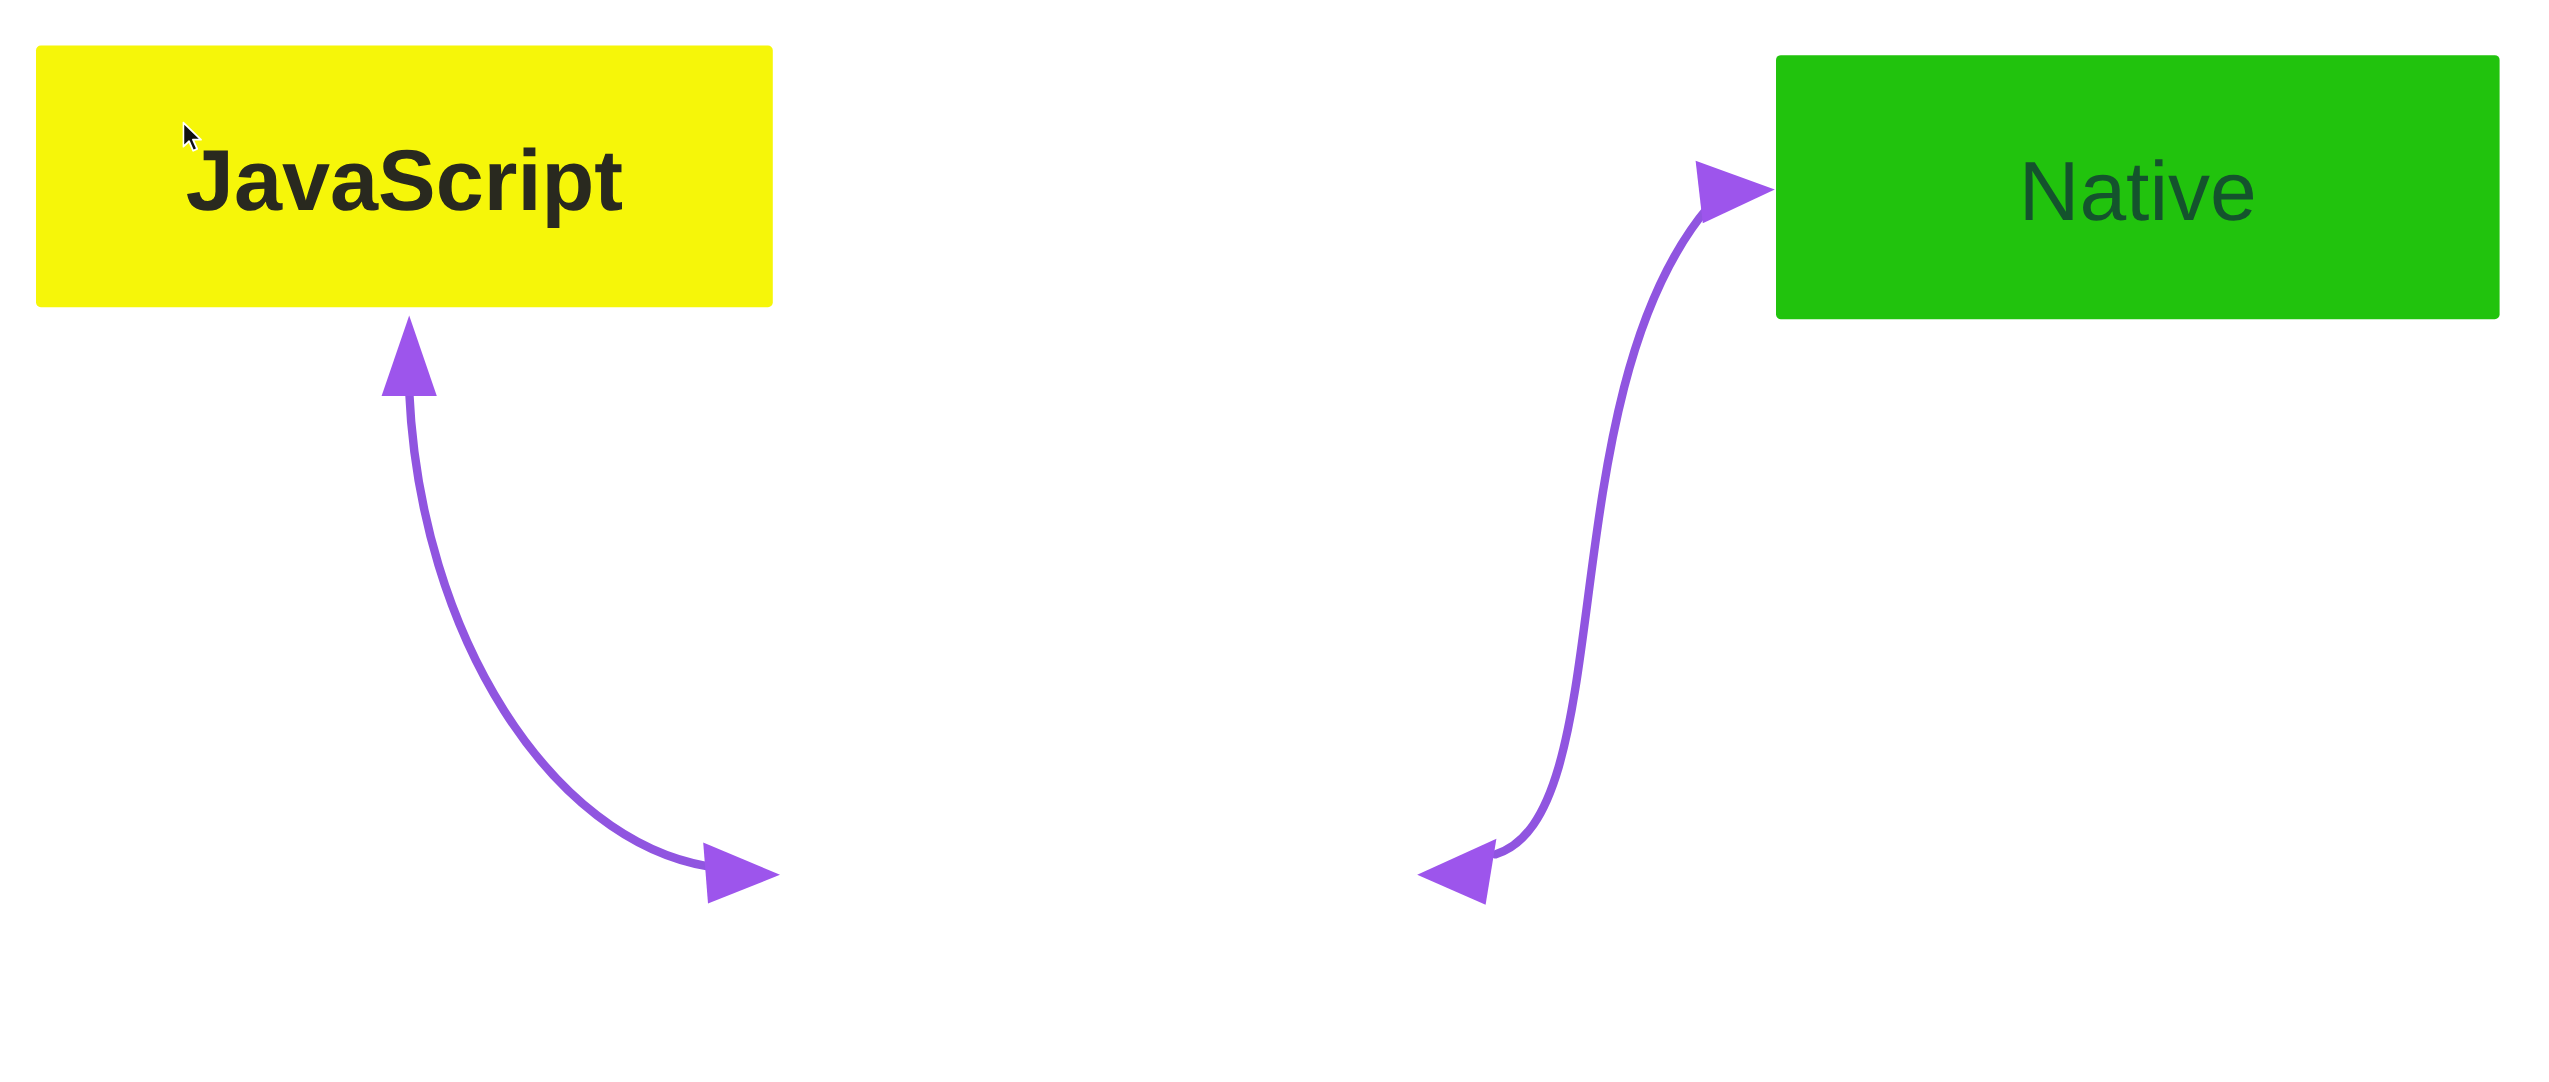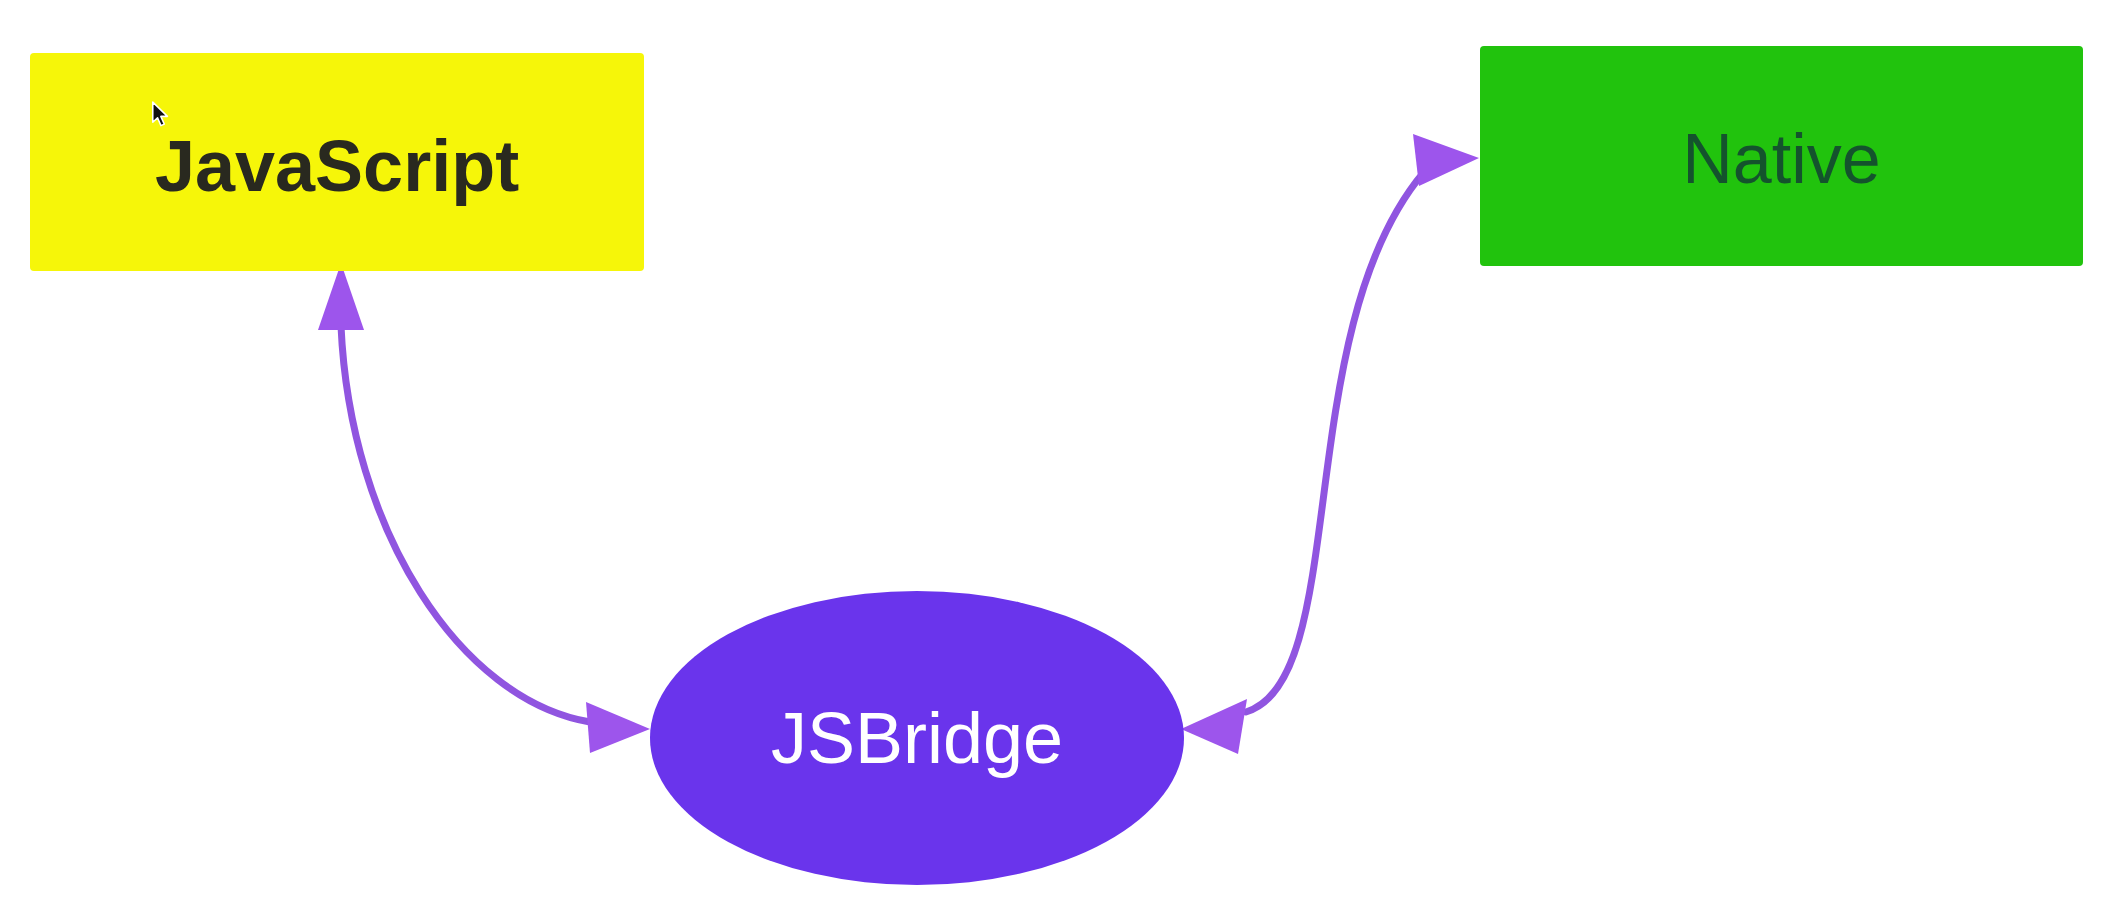--- a/index.html
+++ b/index.html
@@ -31,21 +31,21 @@
     justify-content: center;
     text-align: center;
   }
   .node .label {
     display: block;
     line-height: 1;
     white-space: nowrap;
   }
   .node-js {
     left: 30px;
-    top: 53px;
+    top: 38px;
     width: 614px;
     height: 218px;
     border-radius: 4px;
   }
   .node-js .label {
     font-size: 72px;
     font-weight: 700;
     padding-top: 8px;
   }
   .node-native {
@@ -101,21 +101,18 @@
   </svg>
 
   <div class="node node-js" style="background: rgb(246, 246, 9);">
     <span class="label" style="color: rgb(41, 41, 31);">JavaScript</span>
   </div>
 
   <div class="node node-native" style="background: rgb(33, 195, 13);">
     <span class="label" style="color: #14532d;">Native</span>
   </div>
 
-  <div class="node node-jsbridge" style="background: rgb(106, 52, 236);">
-    <span class="label" style="color: rgb(255, 255, 255);">JSBridge</span>
-  </div>
 
   <svg class="cursor" viewBox="0 0 22 34" xmlns="http://www.w3.org/2000/svg">
     <polygon points="1,1 1,27 7.2,21.2 11.6,31.4 15.9,29.4 11.4,19.4 20,19.4" stroke-width="2" stroke-linejoin="round" fill="#111111" stroke="#ffffff"></polygon>
   </svg>
 
 </div>
 
 </body></html>

